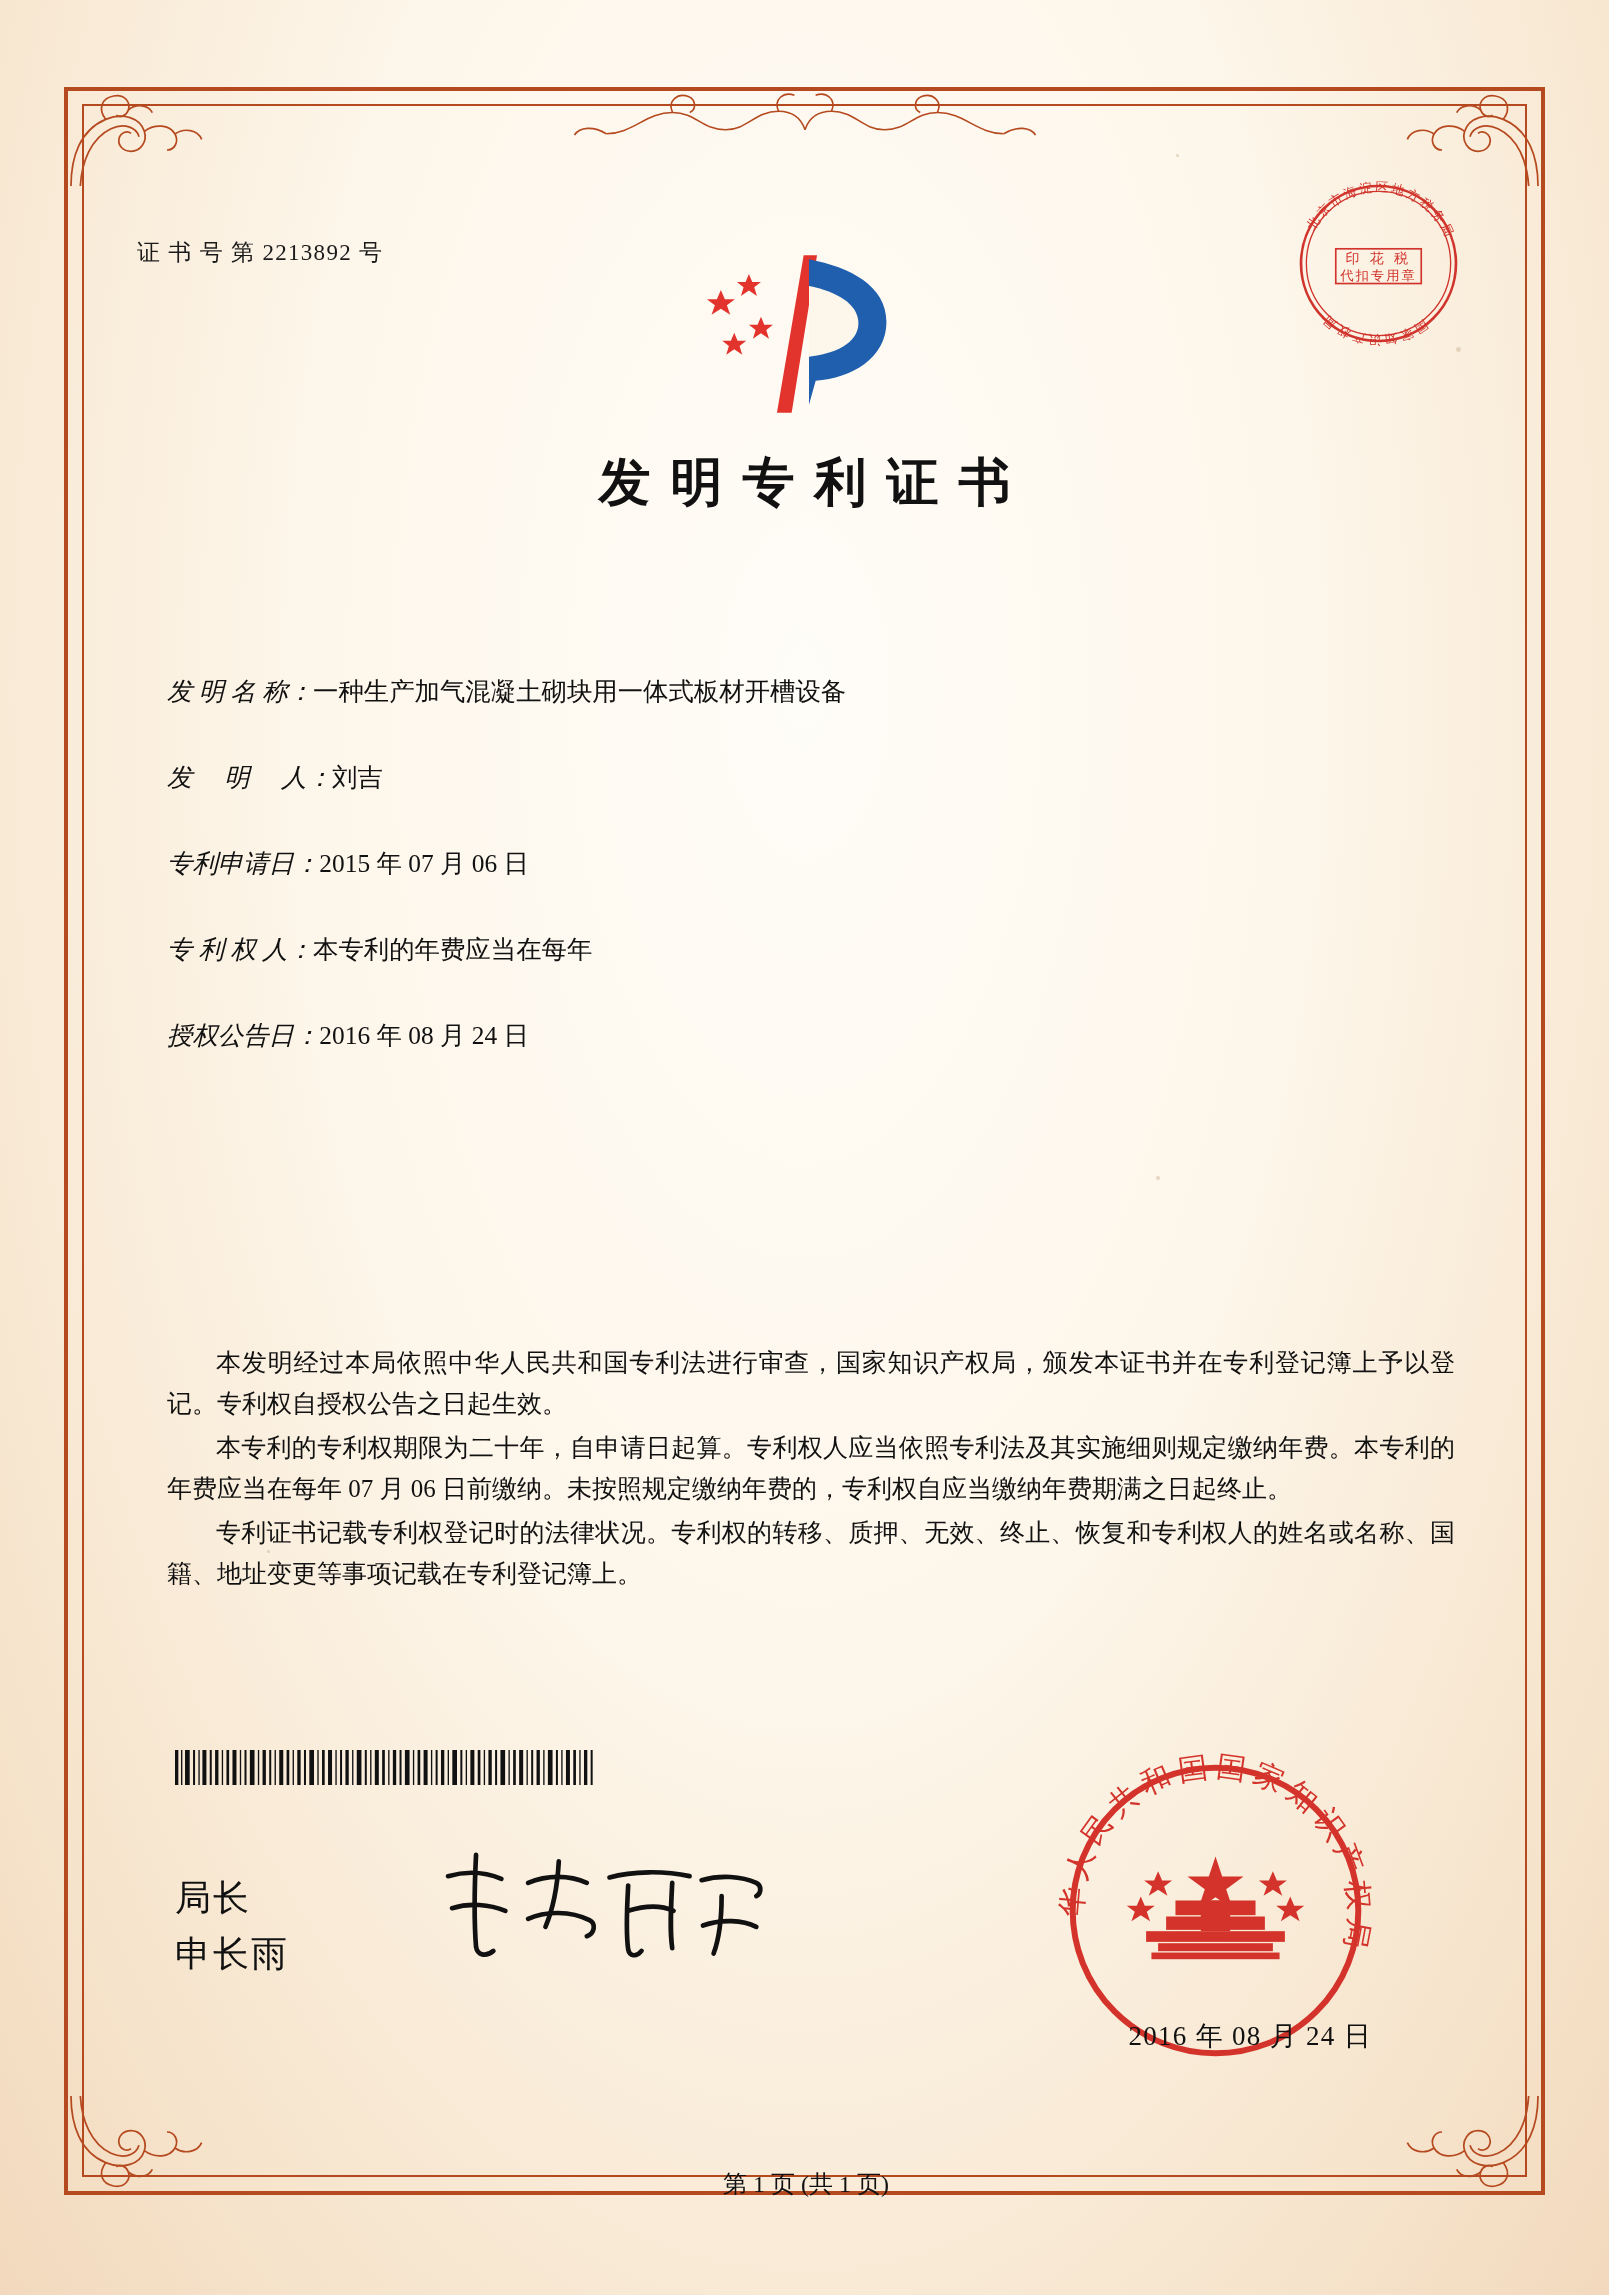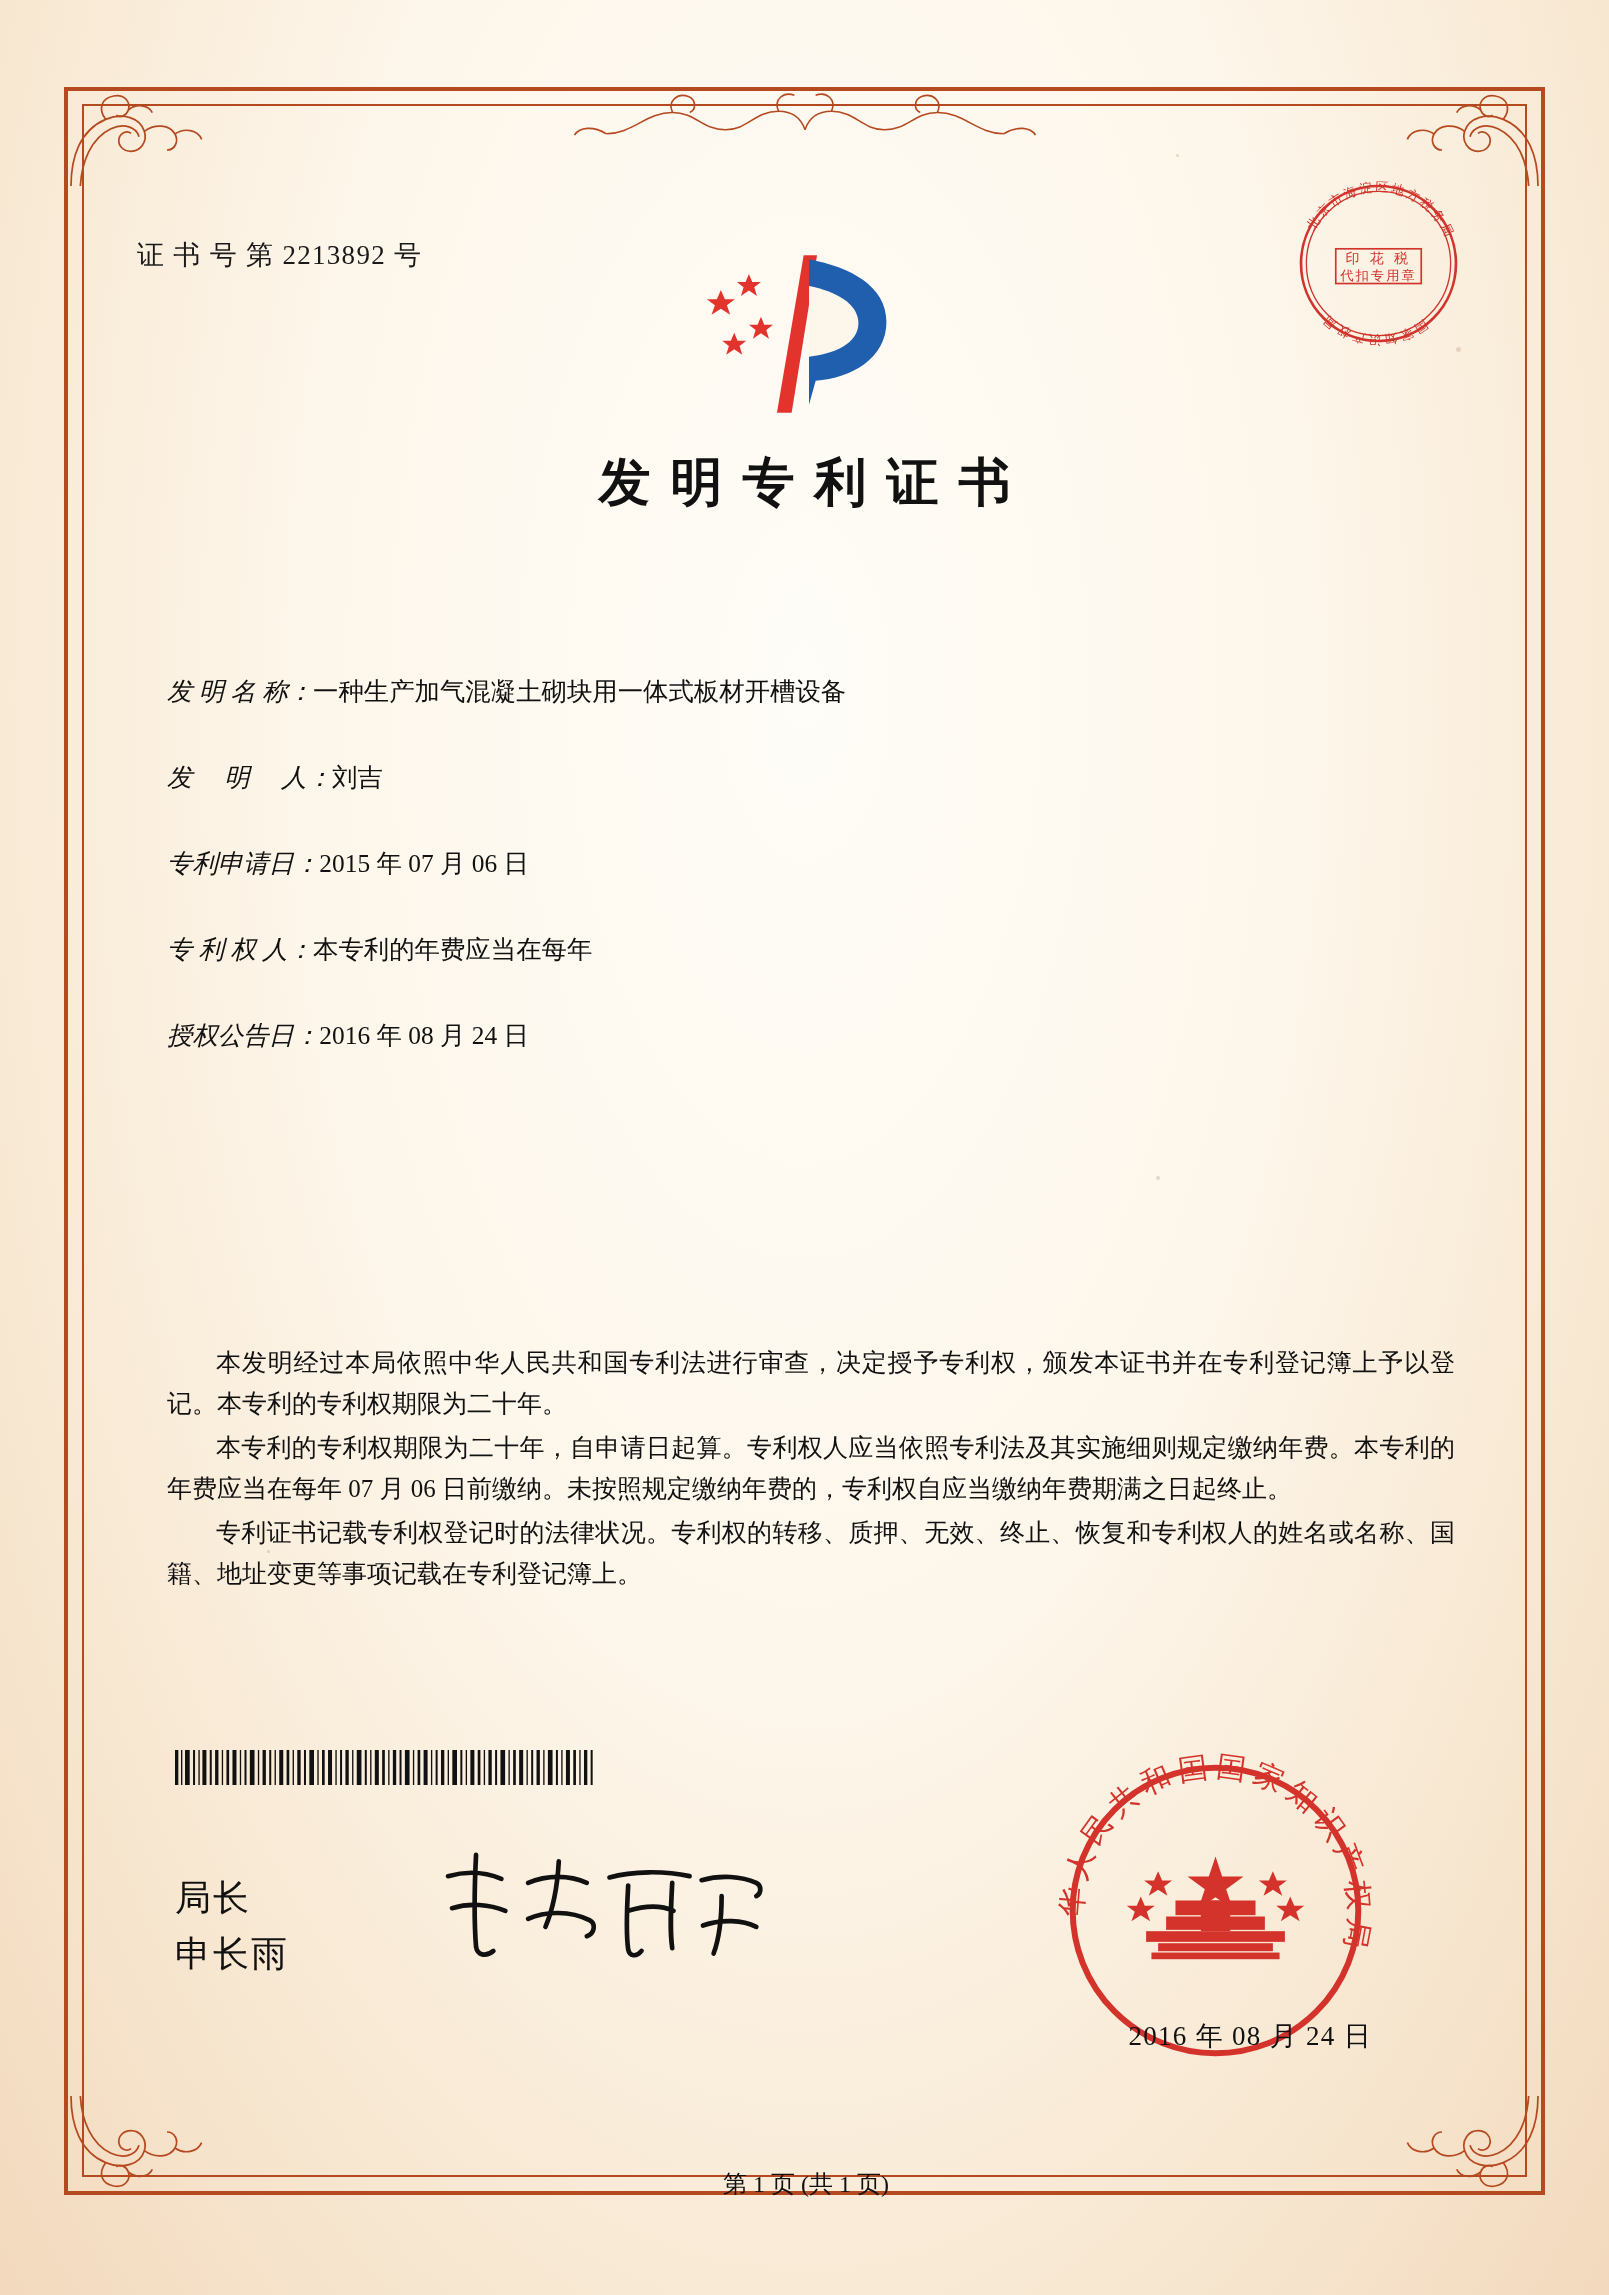--- a/index.html
+++ b/index.html
@@ -52,21 +52,21 @@
     width: 601px;
     height: 53px;
     color: #b5491f;
   }
   .top-flourish svg { width: 100%; height: 100%; display: block; }
 
   .cert-number {
     position: absolute;
     left: 137px;
     top: 237px;
-    font-size: 27px;
+    font-size: 23px;
     letter-spacing: 1.3px;
     color: #1a1a1a;
     font-family: "Liberation Serif", "DejaVu Serif", serif;
   }
 
   
   .logo {
     position: absolute;
     left: 50%;
     top: 247px;
@@ -319,21 +319,21 @@
       <span class="field-label">专 利 权 人：</span>
       <span class="field-value">本专利的年费应当在每年</span>
     </div>
     <div class="field-row">
       <span class="field-label">授权公告日：</span>
       <span class="field-value">2016 年 08 月 24 日</span>
     </div>
   </div>
 
   <div class="body-text">
-    <p>本发明经过本局依照中华人民共和国专利法进行审查，决定授予专利权，颁发本证书并在专利登记簿上予以登记。本专利的专利权期限为二十年。</p>
+    <p>本发明经过本局依照中华人民共和国专利法进行审查，国家知识产权局，颁发本证书并在专利登记簿上予以登记。专利权自授权公告之日起生效。</p>
     <p>本专利的专利权期限为二十年，自申请日起算。专利权人应当依照专利法及其实施细则规定缴纳年费。本专利的年费应当在每年 07 月 06 日前缴纳。未按照规定缴纳年费的，专利权自应当缴纳年费期满之日起终止。</p>
     <p>专利证书记载专利权登记时的法律状况。专利权的转移、质押、无效、终止、恢复和专利权人的姓名或名称、国籍、地址变更等事项记载在专利登记簿上。</p>
   </div>
 
   <div class="barcode">
     <svg viewBox="0 0 630 52" preserveAspectRatio="none">
       <g fill="#111">
         <rect x="0" y="0" width="5" height="52"></rect>
           <rect x="9" y="0" width="2" height="52"></rect>
         <rect x="15" y="0" width="7" height="52"></rect>

